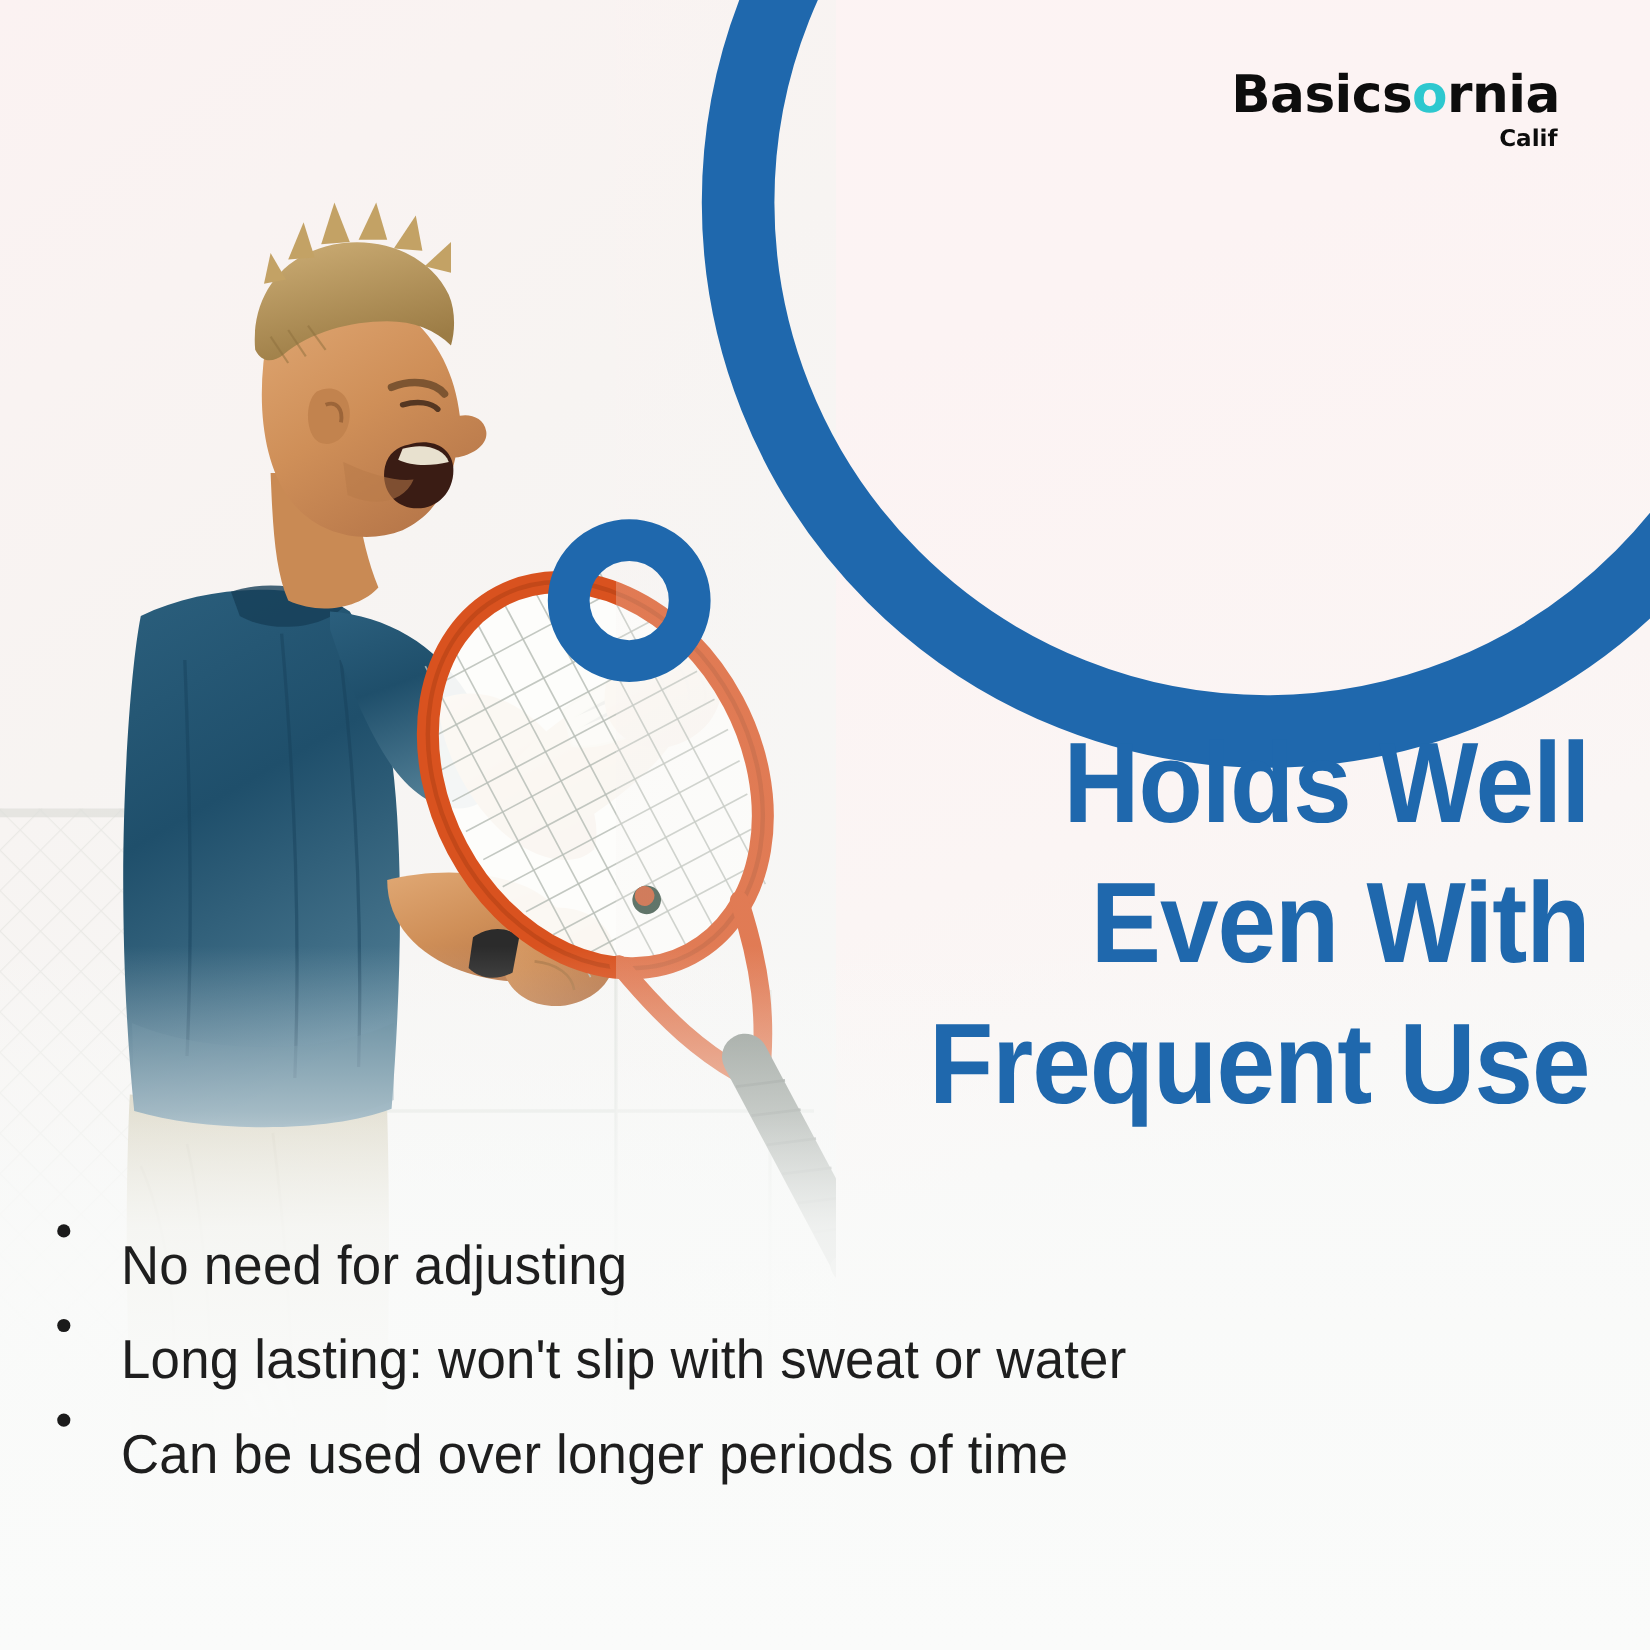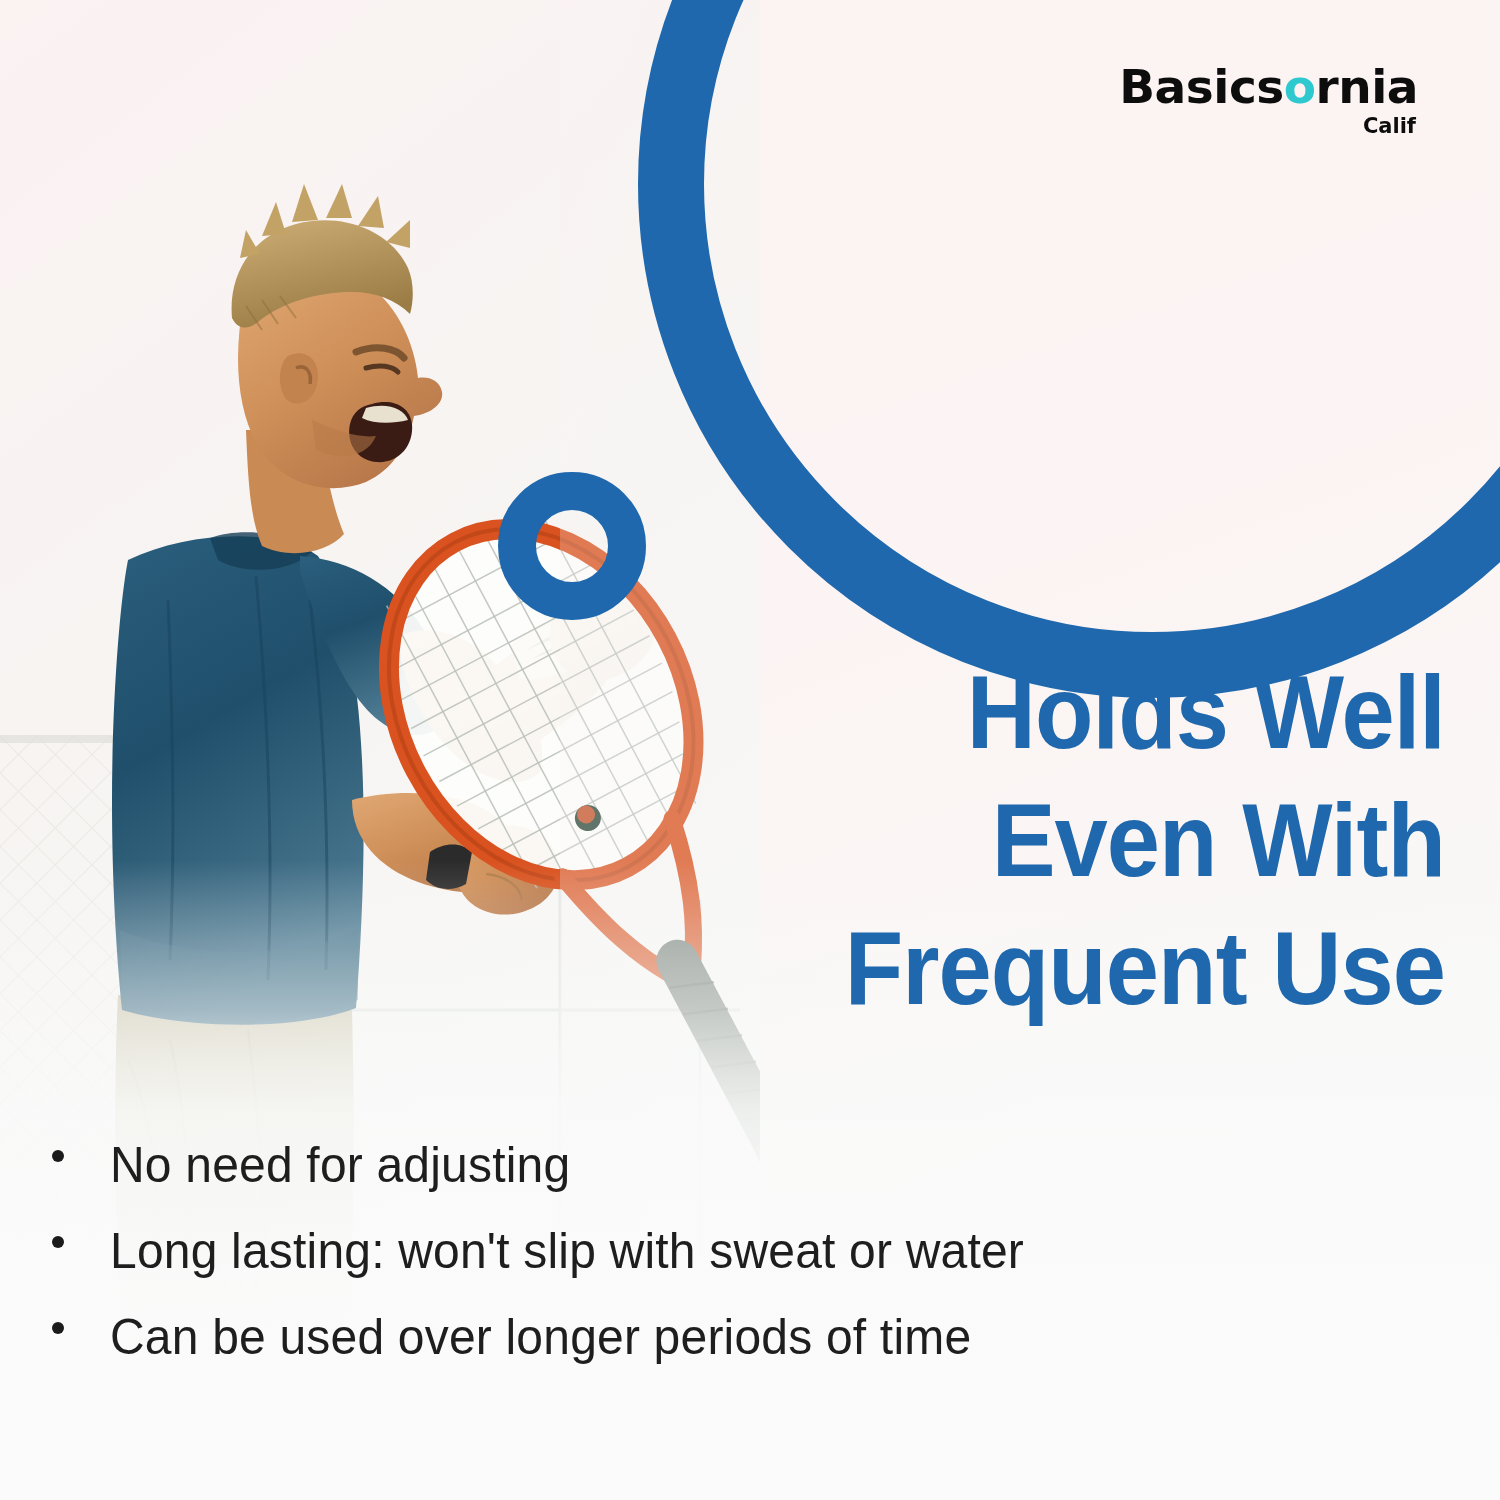--- a/index.html
+++ b/index.html
@@ -85,21 +85,21 @@
 
   
   .bullets {
     position: absolute;
     left: 52px;
     top: 1122px;
     width: 1250px;
   }
   .bullet-row {
     display: flex;
-    align-items: center;
+    align-items: flex-start;
     height: 86px;
   }
   .bullet-dot {
     width: 12px;
     height: 12px;
     border-radius: 50%;
     background: #1b1b1b;
     flex: 0 0 auto;
     margin-right: 46px;
     position: relative;

